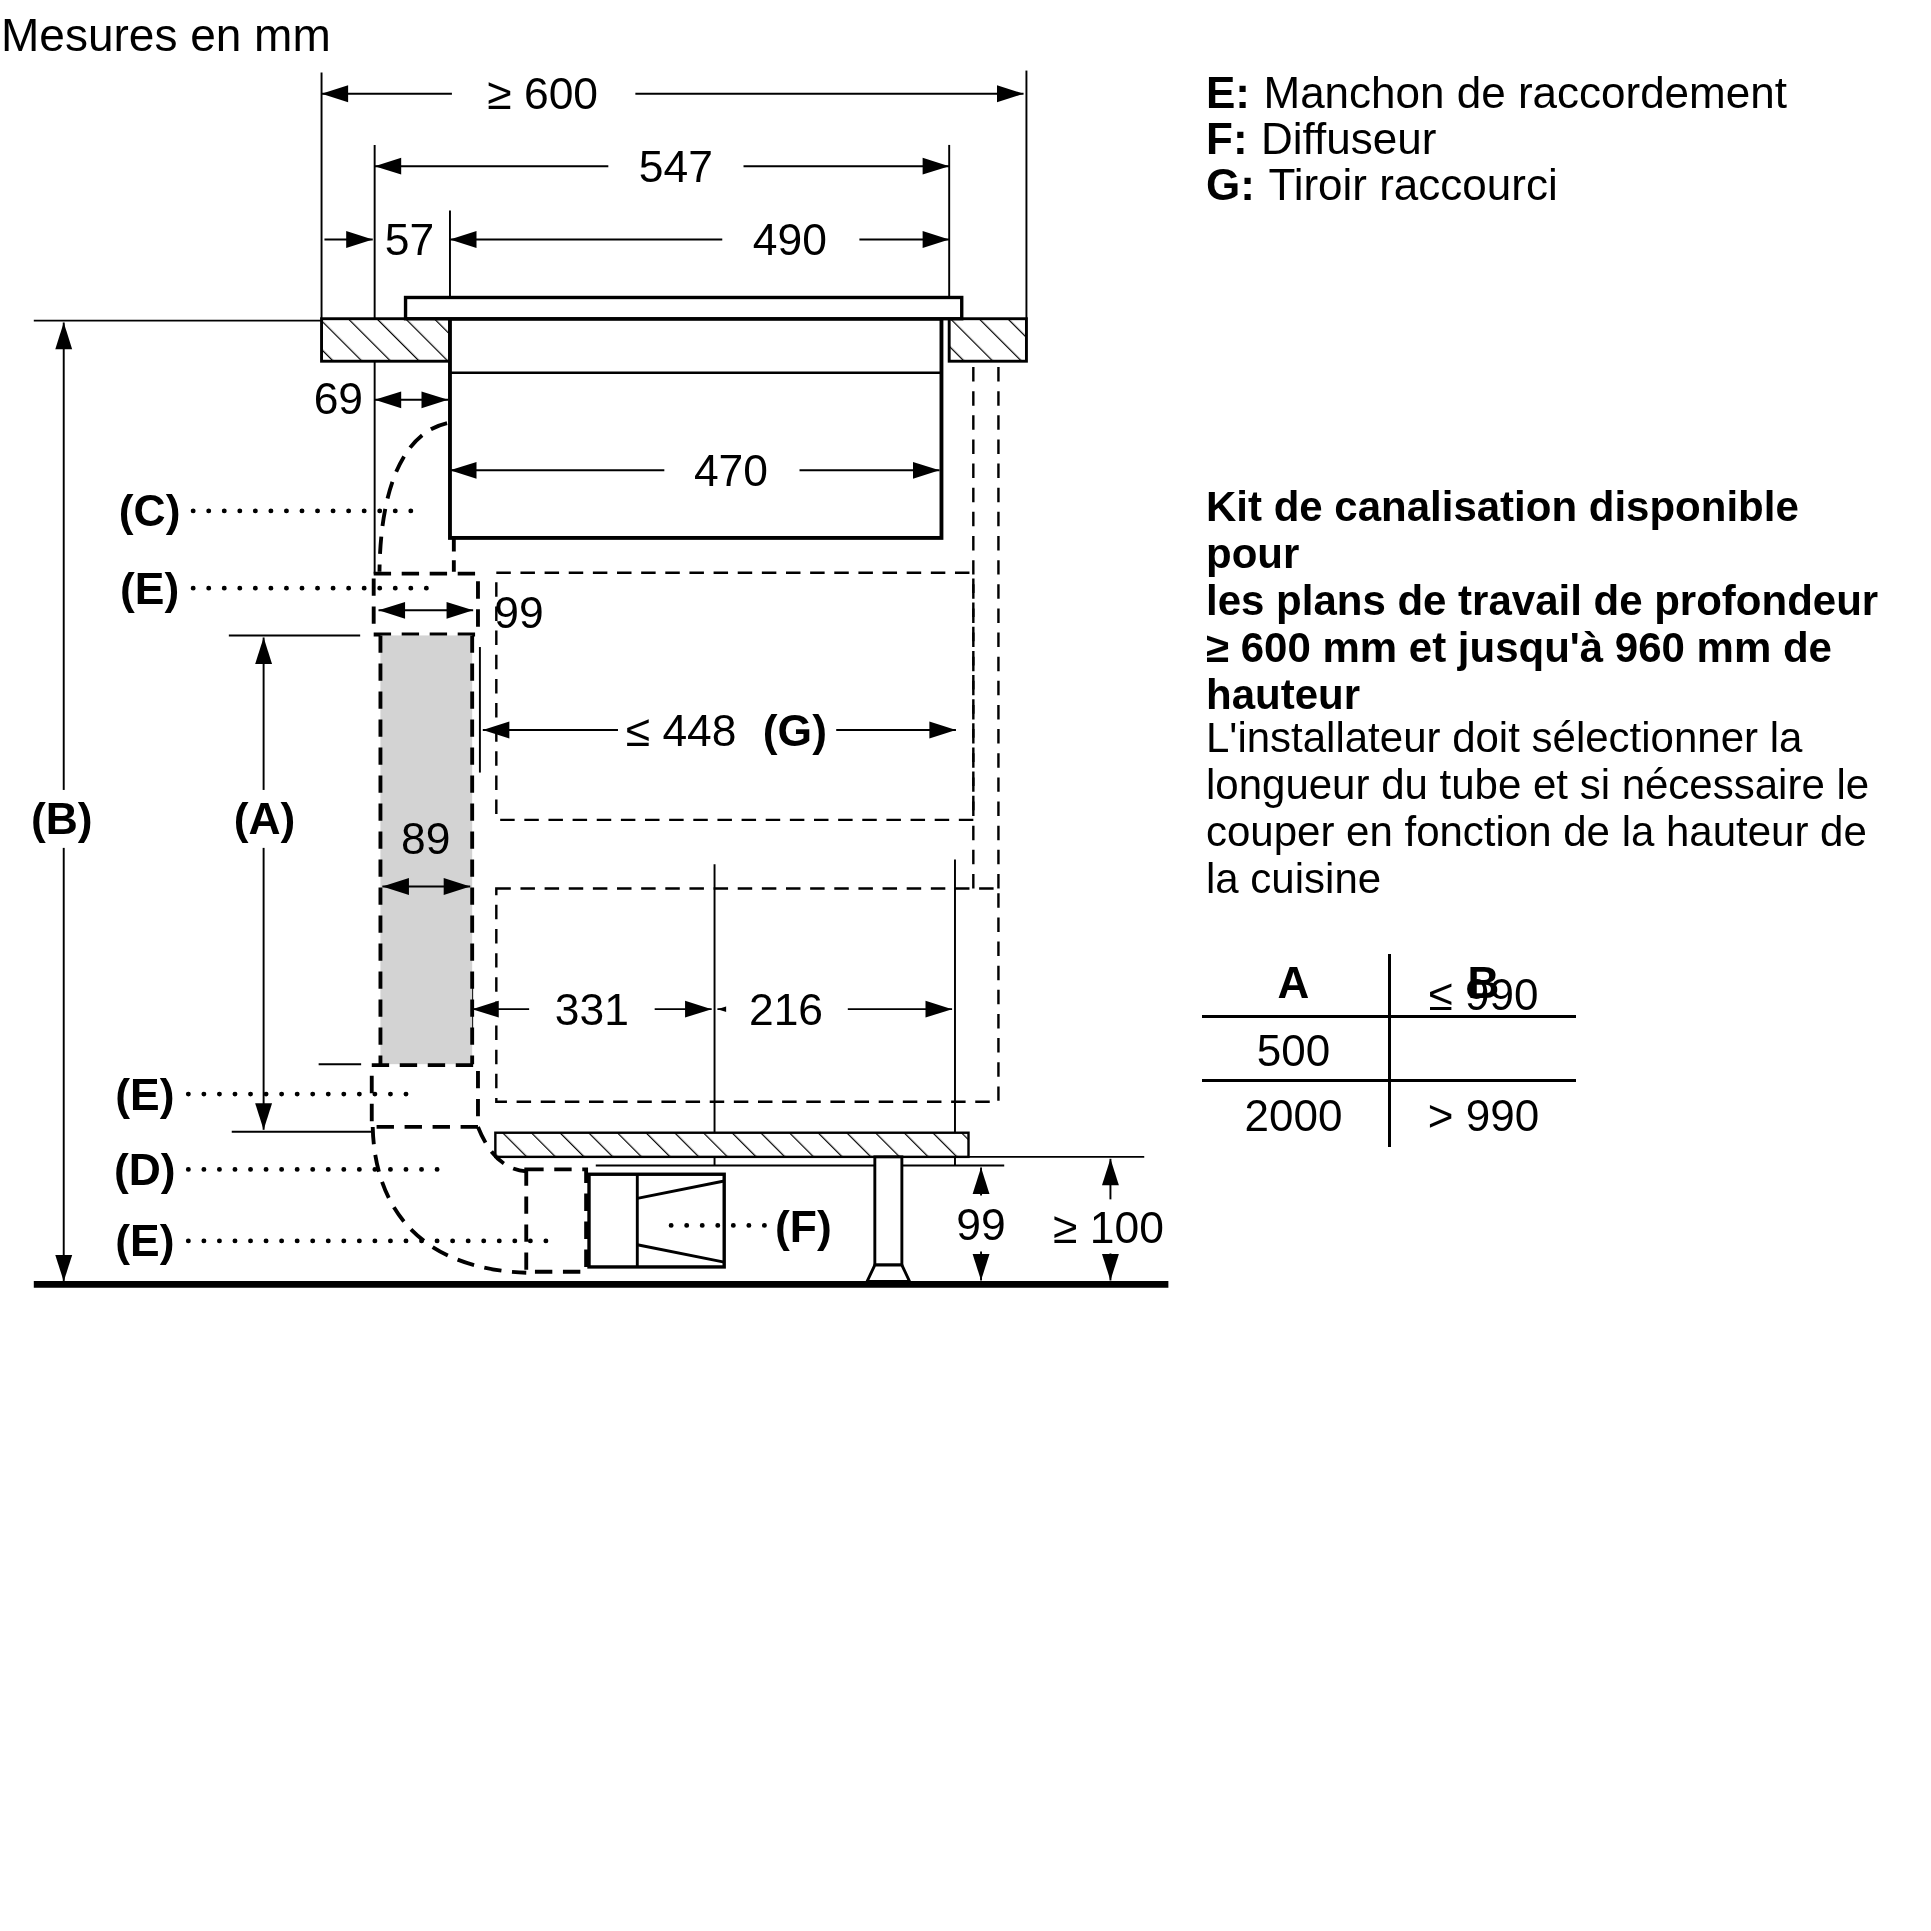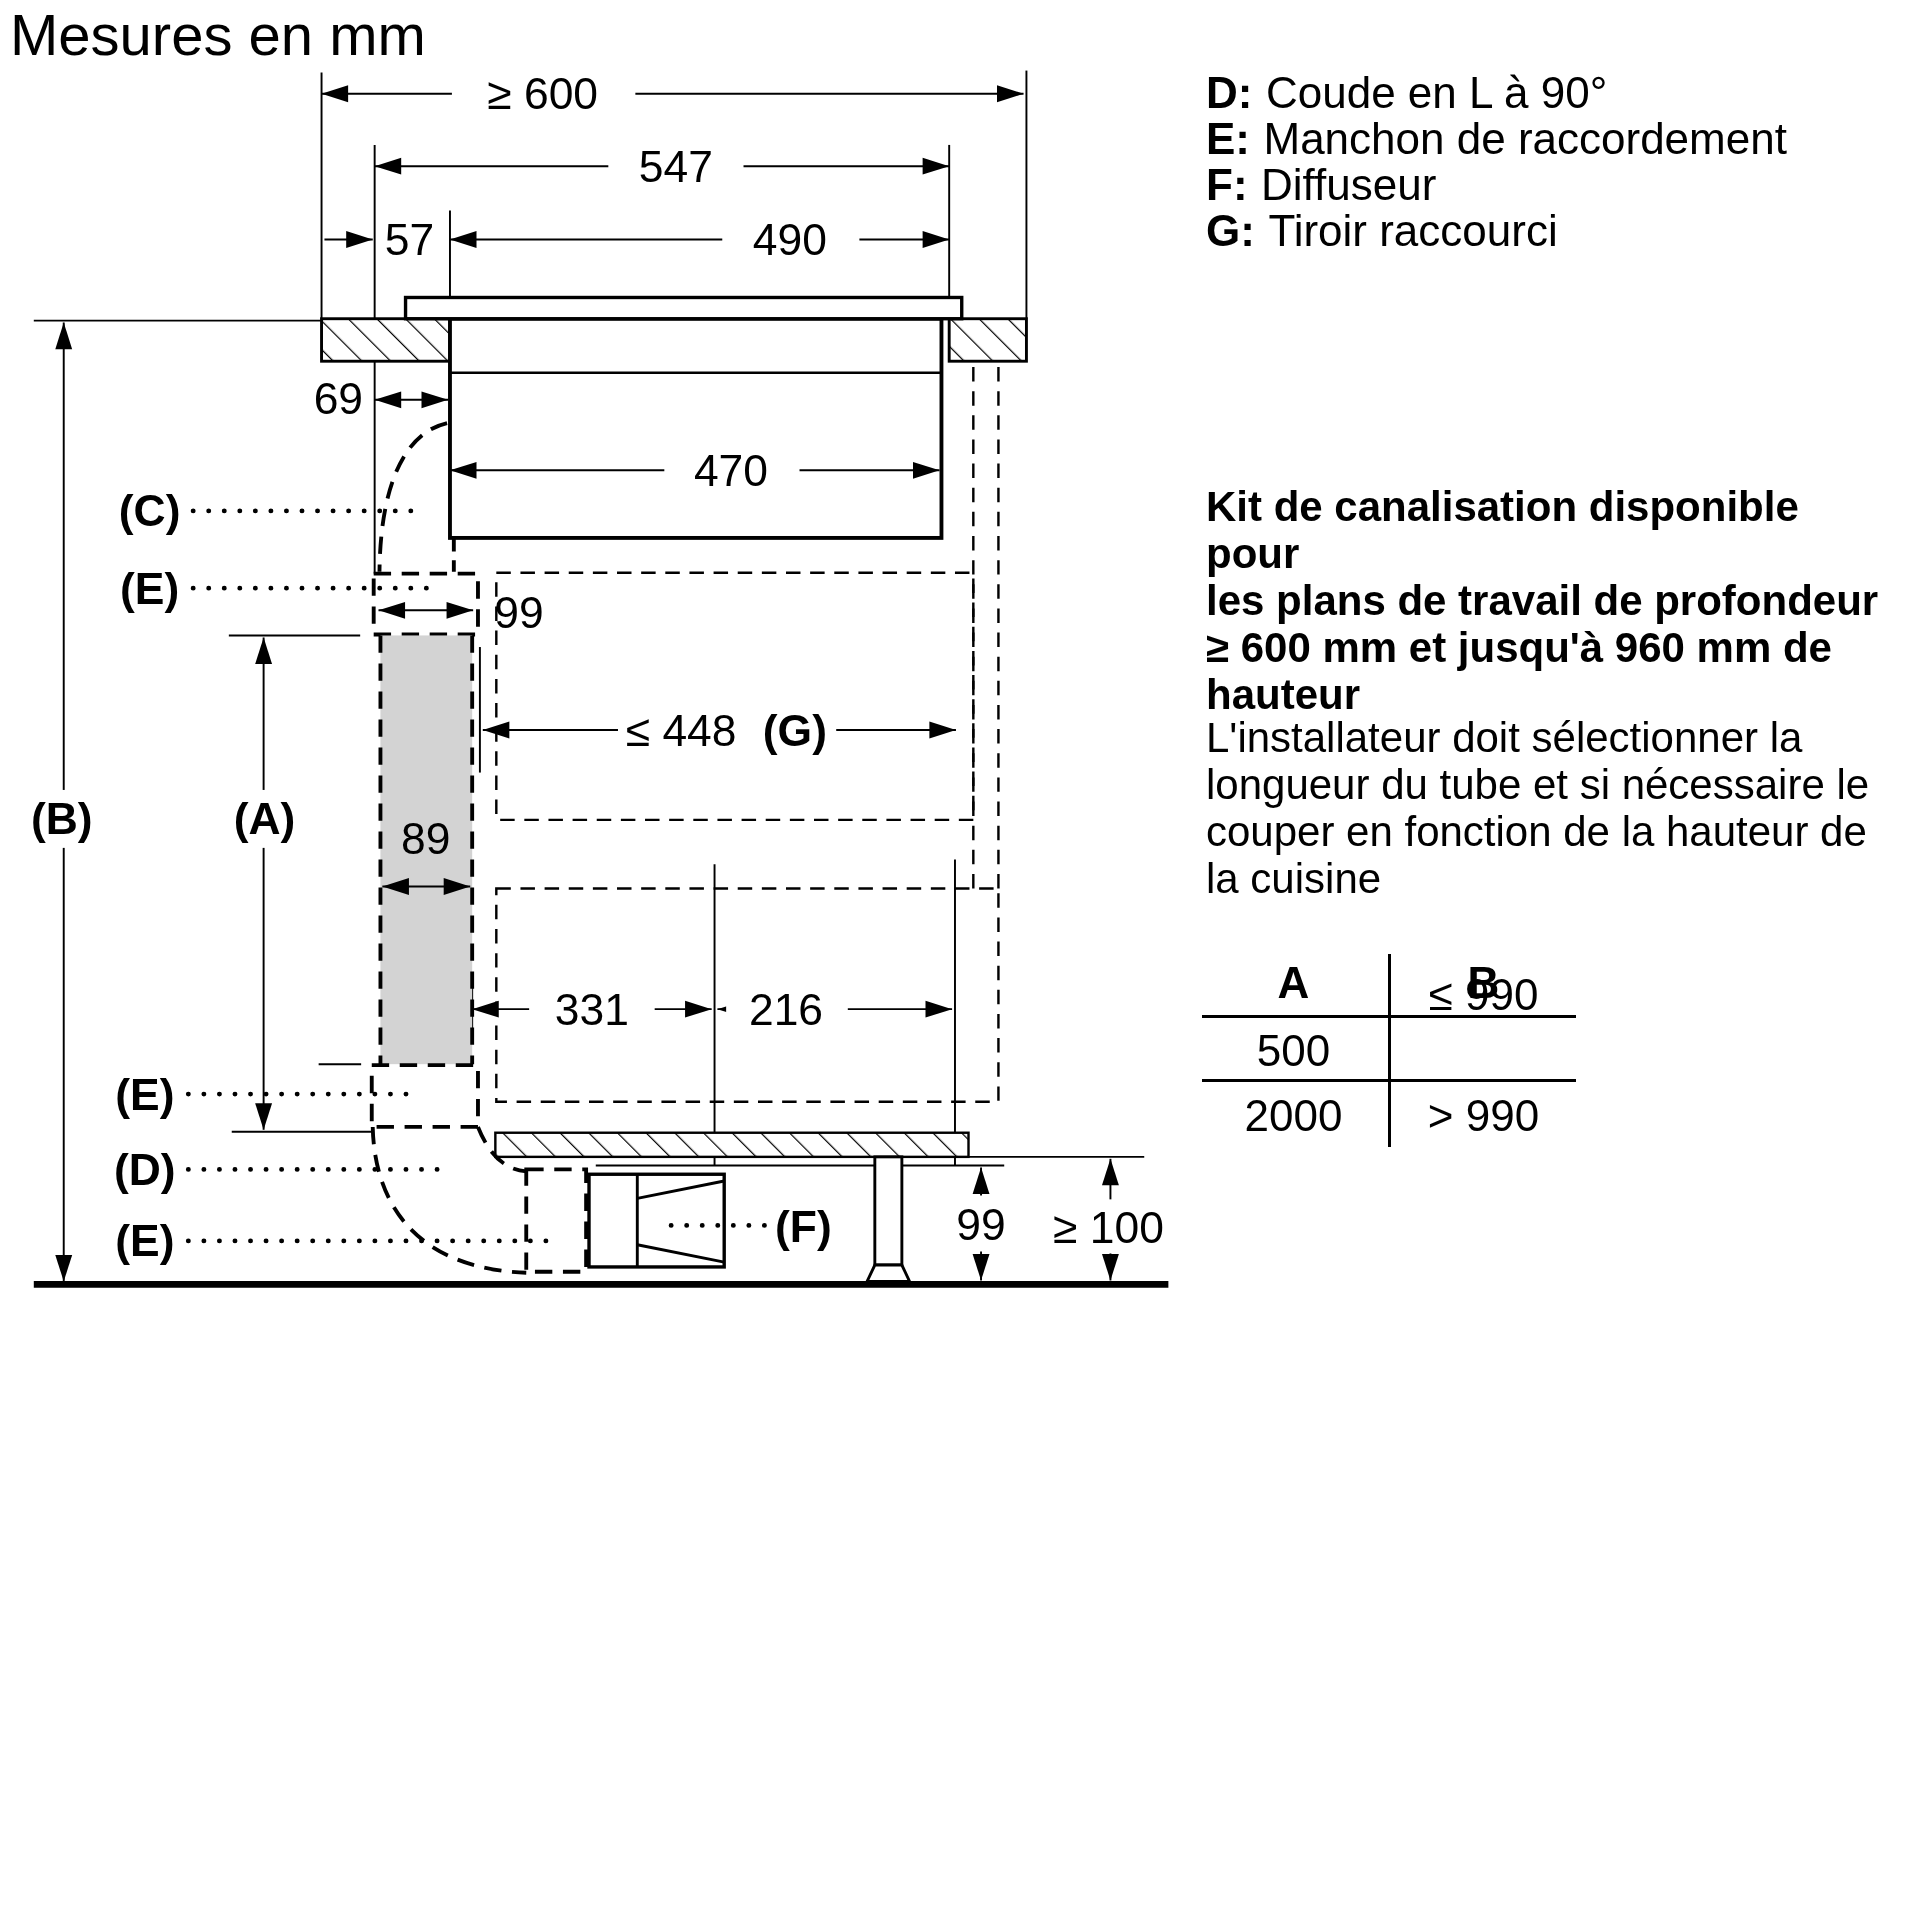--- a/index.html
+++ b/index.html
@@ -5,21 +5,21 @@
   html,body{margin:0;padding:0;}
   body{
     width:1931px;height:1931px;background:#ffffff;position:relative;
     font-family:"Liberation Sans", sans-serif;color:#000;
   }
   #drawing{position:absolute;left:0;top:0;}
   svg text{font-family:"Liberation Sans", sans-serif;fill:#000;}
   .dimtxt{font-size:46px;}
   .parttxt{font-size:46px;font-weight:bold;}
   .title{
-    position:absolute;left:10px;top:7.7px;font-size:58px;line-height:54px;
+    position:absolute;left:1px;top:7.7px;font-size:46px;line-height:54px;
   }
   .legend{
     position:absolute;left:1206px;top:70px;font-size:44px;line-height:46px;
   }
   .legend .lrow{white-space:nowrap;}
   .legend .lk{font-weight:bold;margin-right:13.5px;}
   .note{
     position:absolute;left:1206px;font-size:42px;line-height:47px;
     white-space:pre-line;width:676px;
   }
@@ -165,21 +165,20 @@
   <text class="parttxt" x="155" y="625" text-anchor="middle">(E)</text>
   <text class="parttxt" x="150" y="1149" text-anchor="middle">(E)</text>
   <text class="parttxt" x="150" y="1227" text-anchor="middle">(D)</text>
   <text class="parttxt" x="150" y="1301" text-anchor="middle">(E)</text>
   <text class="parttxt" x="832" y="1286" text-anchor="middle">(F)</text>
 </svg>
 
 <div class="title">Mesures en mm</div>
 
 <div class="legend">
-  <div class="lrow"><span class="lk">D:</span><span>Coude en L à 90°</span></div>
   <div class="lrow"><span class="lk">E:</span><span>Manchon de raccordement</span></div>
   <div class="lrow"><span class="lk">F:</span><span>Diffuseur</span></div>
   <div class="lrow"><span class="lk">G:</span><span>Tiroir raccourci</span></div>
 </div>
 
 <div class="note note1">Kit de canalisation disponible pour
 les plans de travail de profondeur
 ≥ 600 mm et jusqu'à 960 mm de
 hauteur</div>
 <div class="note note2">L'installateur doit sélectionner la

